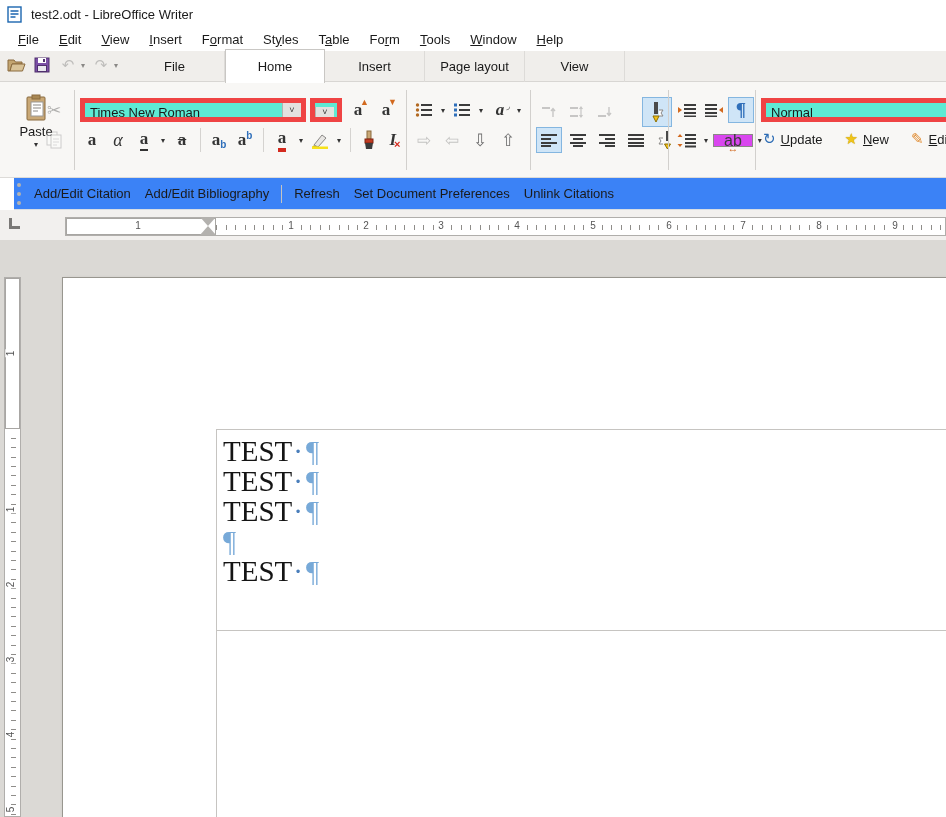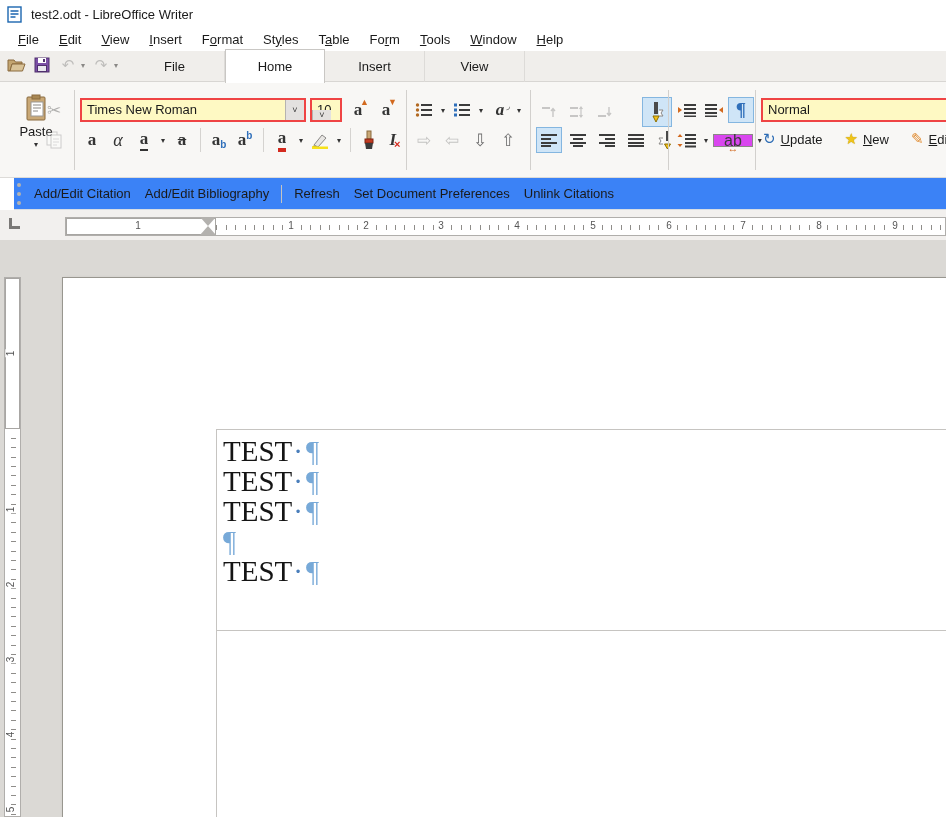--- a/index.html
+++ b/index.html
@@ -33,21 +33,21 @@
              border-bottom:1px solid #dddbd8; }
   .tdiv { position:absolute; top:8px; height:80px; width:1px; background:#d2d0cd; }
   .row { position:absolute; display:flex; align-items:center; }
   .ico { min-width:24px; height:24px; display:flex; align-items:center; justify-content:center;
          font-size:15px; color:#3a3a3a; position:relative; }
   .dis { opacity:.38; filter:grayscale(1); }
   .active-tool { background:#cfe5f7; outline:1px solid #84b6e0; }
   .caret { font-size:8px; color:#333; width:10px; text-align:center; }
   .letter { font-family:"Liberation Serif",serif; font-weight:bold; font-size:17px; color:#333; }
   .sep { width:1px; height:24px; background:#d5d3d0; margin:0 4px; }
-  .combo { background:#fef9c3; border:2px solid #ef4444; height:24px; display:flex; align-items:stretch; }
+  .combo { background:#5eead4; border:5px solid #ef4444; height:24px; display:flex; align-items:stretch; }
   .combo .val { flex:1; padding:2px 5px 0 5px; font-size:13px; white-space:nowrap; overflow:hidden; }
   .combo .dd { width:19px; background:#e3e1df; border-left:1px solid #b5b3b0;
                display:flex; align-items:center; justify-content:center; font-size:9px; color:#333; }
   .style-btn { display:flex; align-items:center; gap:5px; font-size:13px; }
   .gicon { font-size:15px; }
 
   
   .zotero { position:absolute; top:178px; left:14px; width:946px; height:32px; background:#3b82f6;
             border-bottom:1px solid #d7dde4; display:flex; align-items:center; font-size:13px; }
   .zgrip { width:4px; height:22px; border-left:4px dotted #b5b3b0; margin:0 6px 0 3px; }
@@ -142,20 +142,21 @@
     </span>
     <span class="qbtn dis" style="font-size:15px;color:#6f6f6f">↶</span>
     <span class="qcaret">▾</span>
     <span class="qbtn dis" style="font-size:15px;color:#6f6f6f">↷</span>
     <span class="qcaret">▾</span>
   </div>
   <div class="tabs" id="tabs">
       <div class="tab">File</div>
       <div class="tab active">Home</div>
       <div class="tab">Insert</div>
+      <div class="tab">Page layout</div>
       <div class="tab">View</div>
     </div>
 </div>
 
 <div class="toolbar">
 
   <div class="row" style="left:8px; top:12px; flex-direction:column; width:56px;">
     <span>
       <svg width="24" height="28" viewBox="0 0 24 28">
           <rect x="3" y="3" width="18" height="23" rx="1" fill="#c9a876" stroke="#8a6b3f"></rect>

